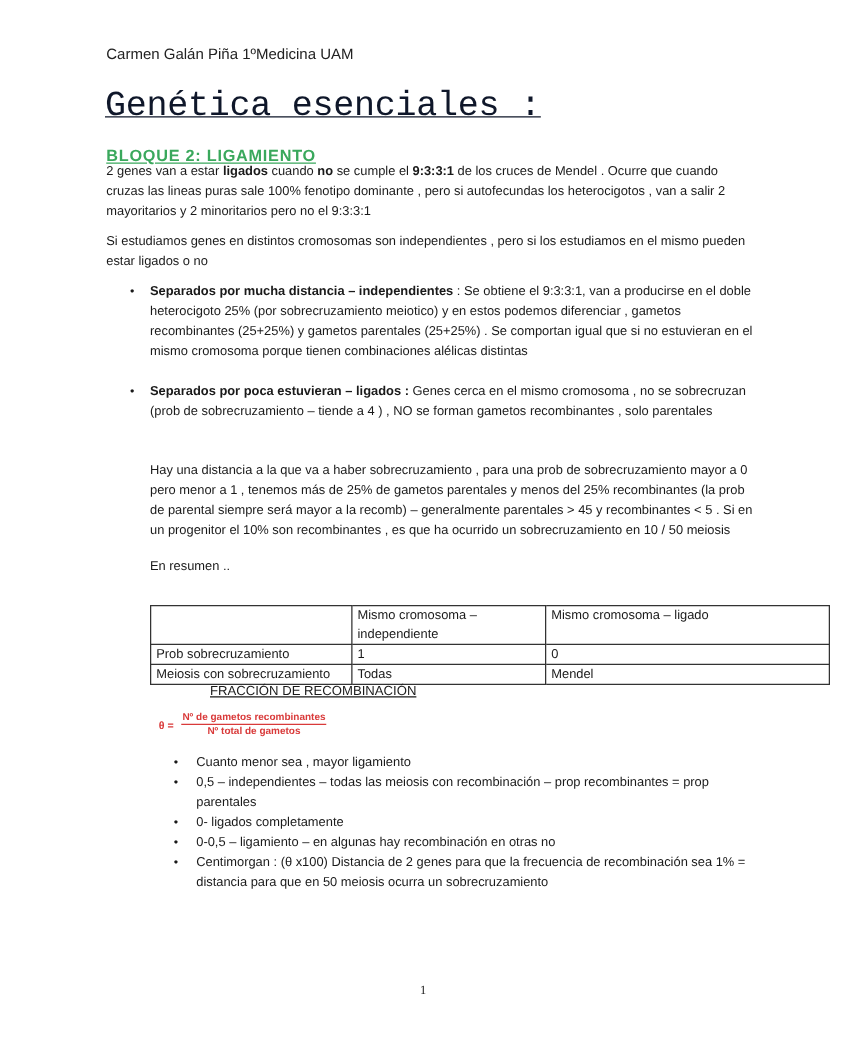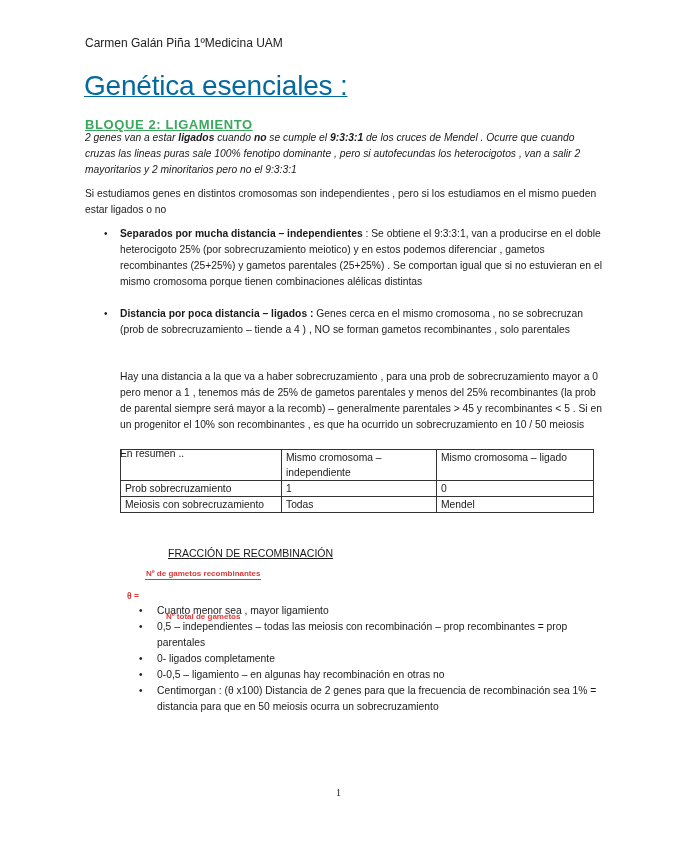--- a/index.html
+++ b/index.html
@@ -1,42 +1,42 @@
 <!DOCTYPE html>
 <html><head>
 <meta charset="utf-8">
 <style>
   html, body { margin: 0; padding: 0; background: #ffffff; }
   body { width: 678px; height: 848px; position: relative; overflow: hidden;
          font-family: "Liberation Sans", sans-serif; color: #1a1a1a; }
   .page { position: absolute; left: 0; top: 0; width: 678px; height: 848px; }
   .author { position: absolute; left: 85px; top: 36px; font-size: 12px; color: #222; }
-  .title { position: absolute; left: 84px; top: 70px; font-family: Liberation Sans, sans-serif;
-           font-size: 28px; text-decoration: underline; text-decoration-thickness: 1px; color: #0369a1; letter-spacing: -0.2px; }
+  .title { position: absolute; left: 84px; top: 70px; font-family: Liberation Mono, monospace;
+           font-size: 28px; text-decoration: underline; text-decoration-thickness: 1px; color: #0f172a; letter-spacing: -0.2px; }
   .subtitle { position: absolute; left: 85px; top: 117px; font-size: 13px; font-weight: bold;
               color: #3aa85c; text-decoration: underline; letter-spacing: 0.6px; }
   .para { position: absolute; font-size: 10.3px; line-height: 16px; color: #1a1a1a; }
-  .p1 { left: 85px; top: 130px; width: 520px; font-style: italic; }
+  .p1 { left: 85px; top: 130px; width: 520px; }
   .p2 { left: 85px; top: 186px; width: 520px; }
   .bullet-item { position: absolute; font-size: 10.3px; line-height: 16px; }
   .bullet-item .dot { position: absolute; left: -16px; top: 0; font-size: 10px; }
   .b1 { left: 120px; top: 226px; width: 482px; }
   .b2 { left: 120px; top: 306px; width: 482px; }
   .p3 { left: 120px; top: 369px; width: 485px; }
   .p4 { left: 120px; top: 446px; }
-  table.summary { position: absolute; left: 120px; top: 449px; width: 474px;
+  table.summary { position: absolute; left: 120px; top: 484px; width: 544px;
                   border-collapse: collapse; font-size: 10.3px; }
   table.summary td { border: 1px solid #333; padding: 0 4px; vertical-align: top; line-height: 15px; }
   table.summary td.c0 { width: 152px; }
   table.summary td.c1 { width: 146px; }
   .h-frac { position: absolute; left: 120px; top: 547px; font-size: 10.5px; text-decoration: underline; padding-left: 48px; }
   .formula { position: absolute; left: 127px; top: 569px; font-size: 8px; font-weight: bold; color: #d93a3a;
              display: flex; align-items: center; }
   .formula .theta { margin-right: 6px; font-size: 8.5px; }
-  .formula .frac { display: flex; flex-direction: column; align-items: center; gap: 32px; }
+  .formula .frac { display: flex; flex-direction: column; align-items: center; }
   .formula .num { border-bottom: 1px solid #d93a3a; padding: 0 1px; line-height: 10px; }
   .formula .den { line-height: 10px; }
   .list2 { position: absolute; left: 157px; top: 603px; width: 445px; font-size: 10.3px; line-height: 16px; }
   .list2 .li { position: relative; }
   .list2 .li .dot { position: absolute; left: -18px; top: 0; font-size: 10px; }
   .p5 { left: 78px; top: 725px; width: 530px; }
   .pagenum { position: absolute; left: 336px; top: 787px; font-size: 10px; font-family: "Liberation Serif", serif; }
   b { font-weight: bold; }
 </style>
 </head>
@@ -51,21 +51,21 @@
 
   <div class="para p2">Si estudiamos genes en distintos cromosomas son independientes , pero si los estudiamos en el mismo pueden estar ligados o no</div>
 
   <div class="bullet-item b1">
     <span class="dot">•</span>
     <b>Separados por mucha distancia – independientes</b><span> : Se obtiene el 9:3:3:1, van a producirse en el doble heterocigoto 25% (por sobrecruzamiento meiotico) y en estos podemos diferenciar , gametos recombinantes (25+25%) y gametos parentales (25+25%) . Se comportan igual que si no estuvieran en el mismo cromosoma porque tienen combinaciones alélicas distintas</span>
   </div>
 
   <div class="bullet-item b2">
     <span class="dot">•</span>
-    <b>Distancia por poca distancia – ligados :</b><span> Genes cerca en el mismo cromosoma , no se sobrecruzan (prob de sobrecruzamiento – tiende a 4 ) , NO se forman gametos recombinantes , solo parentales</span>
+    <b>Separados por poca estuvieran – ligados :</b><span> Genes cerca en el mismo cromosoma , no se sobrecruzan (prob de sobrecruzamiento – tiende a 4 ) , NO se forman gametos recombinantes , solo parentales</span>
   </div>
 
   <div class="para p3">Hay una distancia a la que va a haber sobrecruzamiento , para una prob de sobrecruzamiento mayor a 0 pero menor a 1 , tenemos más de 25% de gametos parentales y menos del 25% recombinantes (la prob de parental siempre será mayor a la recomb) – generalmente parentales &gt; 45 y recombinantes &lt; 5 . Si en un progenitor el 10% son recombinantes , es que ha ocurrido un sobrecruzamiento en 10 / 50 meiosis</div>
   <div class="para p4">En resumen ..</div>
 
   <table class="summary">
     <tbody>
         <tr>
       <td class="c0"></td>
       <td class="c1">Mismo cromosoma – independiente</td>

